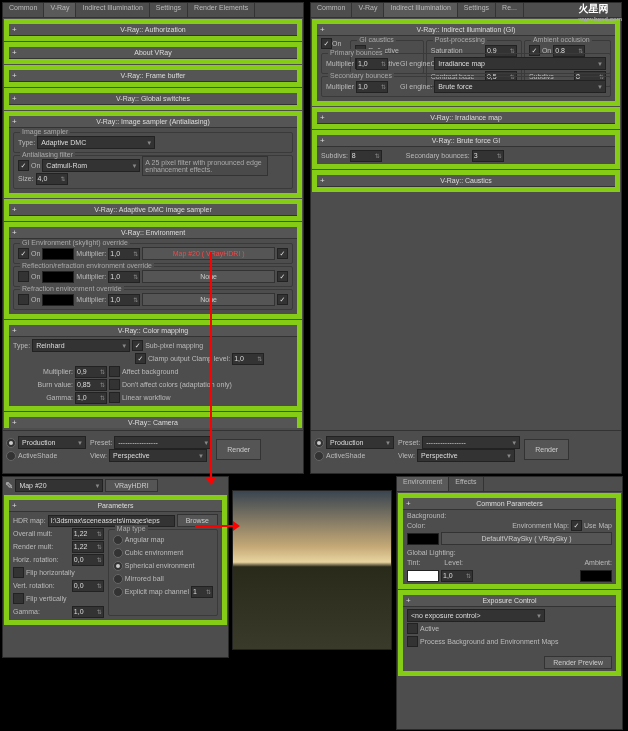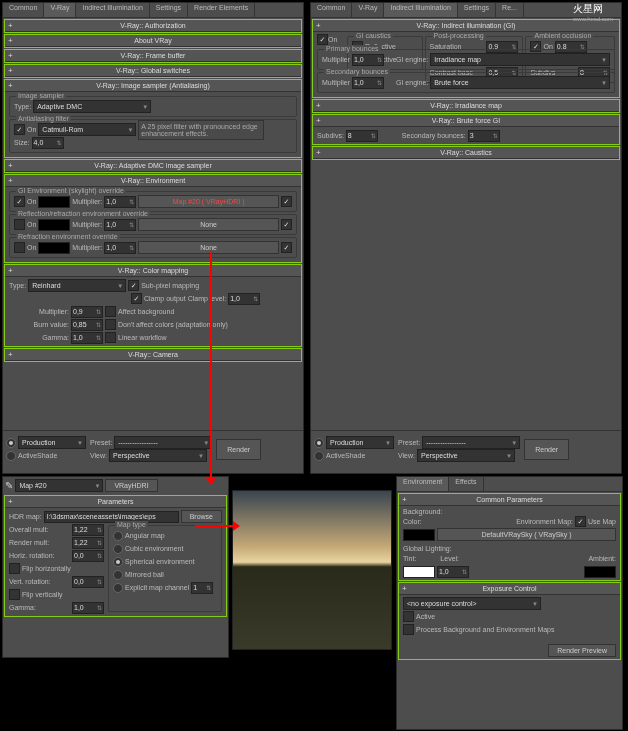--- a/index.html
+++ b/index.html
@@ -1,41 +1,41 @@
 <!DOCTYPE html>
 <html><head>
 <meta charset="utf-8">
 <style>
 body{margin:0;background:#000;font-family:Tahoma,Arial,sans-serif;font-size:8px;color:#ccc;width:628px;height:731px;overflow:hidden;position:relative}
 .panel{background:#4d4d4d;border:1px solid #2a2a2a;position:absolute}
 .tabs{display:flex;height:14px;border-bottom:1px solid #333}
 .tab{padding:1px 6px;background:#4d4d4d;border-right:1px solid #333;color:#bbb;white-space:nowrap;font-size:7px}
 .tab.active{background:#5a5a5a}
-.rollout{border:1px solid #84cc16;margin:1px;background:#4d4d4d}
+.rollout{border:5px solid #84cc16;margin:1px;background:#4d4d4d}
 .rollout-hdr{background:#555;text-align:center;height:11px;line-height:11px;font-size:7px;color:#ddd;border-bottom:1px solid #333;position:relative}
 .rollout-hdr:before{content:"+";position:absolute;left:3px;font-size:8px}
 .rollout-body{padding:2px 4px}
 .grp{border:1px solid #3a3a3a;margin:2px 0;padding:3px 4px;position:relative;border-radius:2px}
 .grp-title{position:absolute;top:-5px;left:6px;background:#4d4d4d;padding:0 2px;font-size:7px;color:#aaa}
 .row{display:flex;align-items:center;height:13px;gap:2px}
 .lbl{color:#bbb;font-size:7px;white-space:nowrap}
 .input{background:#333;border:1px solid #222;height:10px;color:#ddd;font-size:7px;padding:0 2px}
 .spinner{background:#333;border:1px solid #222;height:10px;width:28px;color:#ddd;font-size:7px;padding:0 1px;display:inline-flex;align-items:center}
 .spinner:after{content:"⇅";font-size:6px;margin-left:auto;color:#888}
 .dropdown{background:#333;border:1px solid #222;height:11px;color:#ddd;font-size:7px;padding:0 3px;display:flex;align-items:center;position:relative}
 .dropdown:after{content:"▼";position:absolute;right:2px;font-size:6px;color:#888}
 .chk{width:9px;height:9px;background:#333;border:1px solid #222;display:inline-flex;align-items:center;justify-content:center;font-size:7px;color:#ddd}
 .chk.checked:before{content:"✓"}
 .radio{width:8px;height:8px;border:1px solid #666;border-radius:50%;background:#333;display:inline-block}
 .radio.checked:after{content:"";display:block;width:4px;height:4px;background:#ccc;border-radius:50%;margin:2px}
 .btn{background:#555;border:1px solid #333;padding:2px 8px;color:#ccc;font-size:7px;text-align:center}
 .swatch{width:30px;height:10px;background:#000;border:1px solid #222}
 .mapslot{background:#555;border:1px solid #333;height:11px;flex:1;text-align:center;font-size:7px;line-height:11px;color:#ccc}
 .tooltip{background:#4a4a4a;border:1px solid #333;padding:2px;font-size:7px;color:#aaa;width:120px}
-.logo{position:absolute;top:2px;right:15px;color:#fff;font-size:10px;font-weight:normal;z-index:10}
+.logo{position:absolute;top:2px;right:6px;color:#fff;font-size:10px;font-weight:bold;z-index:10}
 .preview{background:linear-gradient(to bottom,#3a4550 0%,#c4a876 35%,#e8d4a0 45%,#2a2a1a 48%,#3a3a2a 100%);border:1px solid #222}
 .divider{height:1px;background:#333;margin:2px 0}
 </style>
 </head>
 <body>
 
 <div class="logo"><span>火星网</span><div style="font-size:6px;color:#aaa">www.hxsd.com</div></div>
 
 <div class="panel" style="left:2px;top:2px;width:300px;height:470px">
 <div class="tabs">

